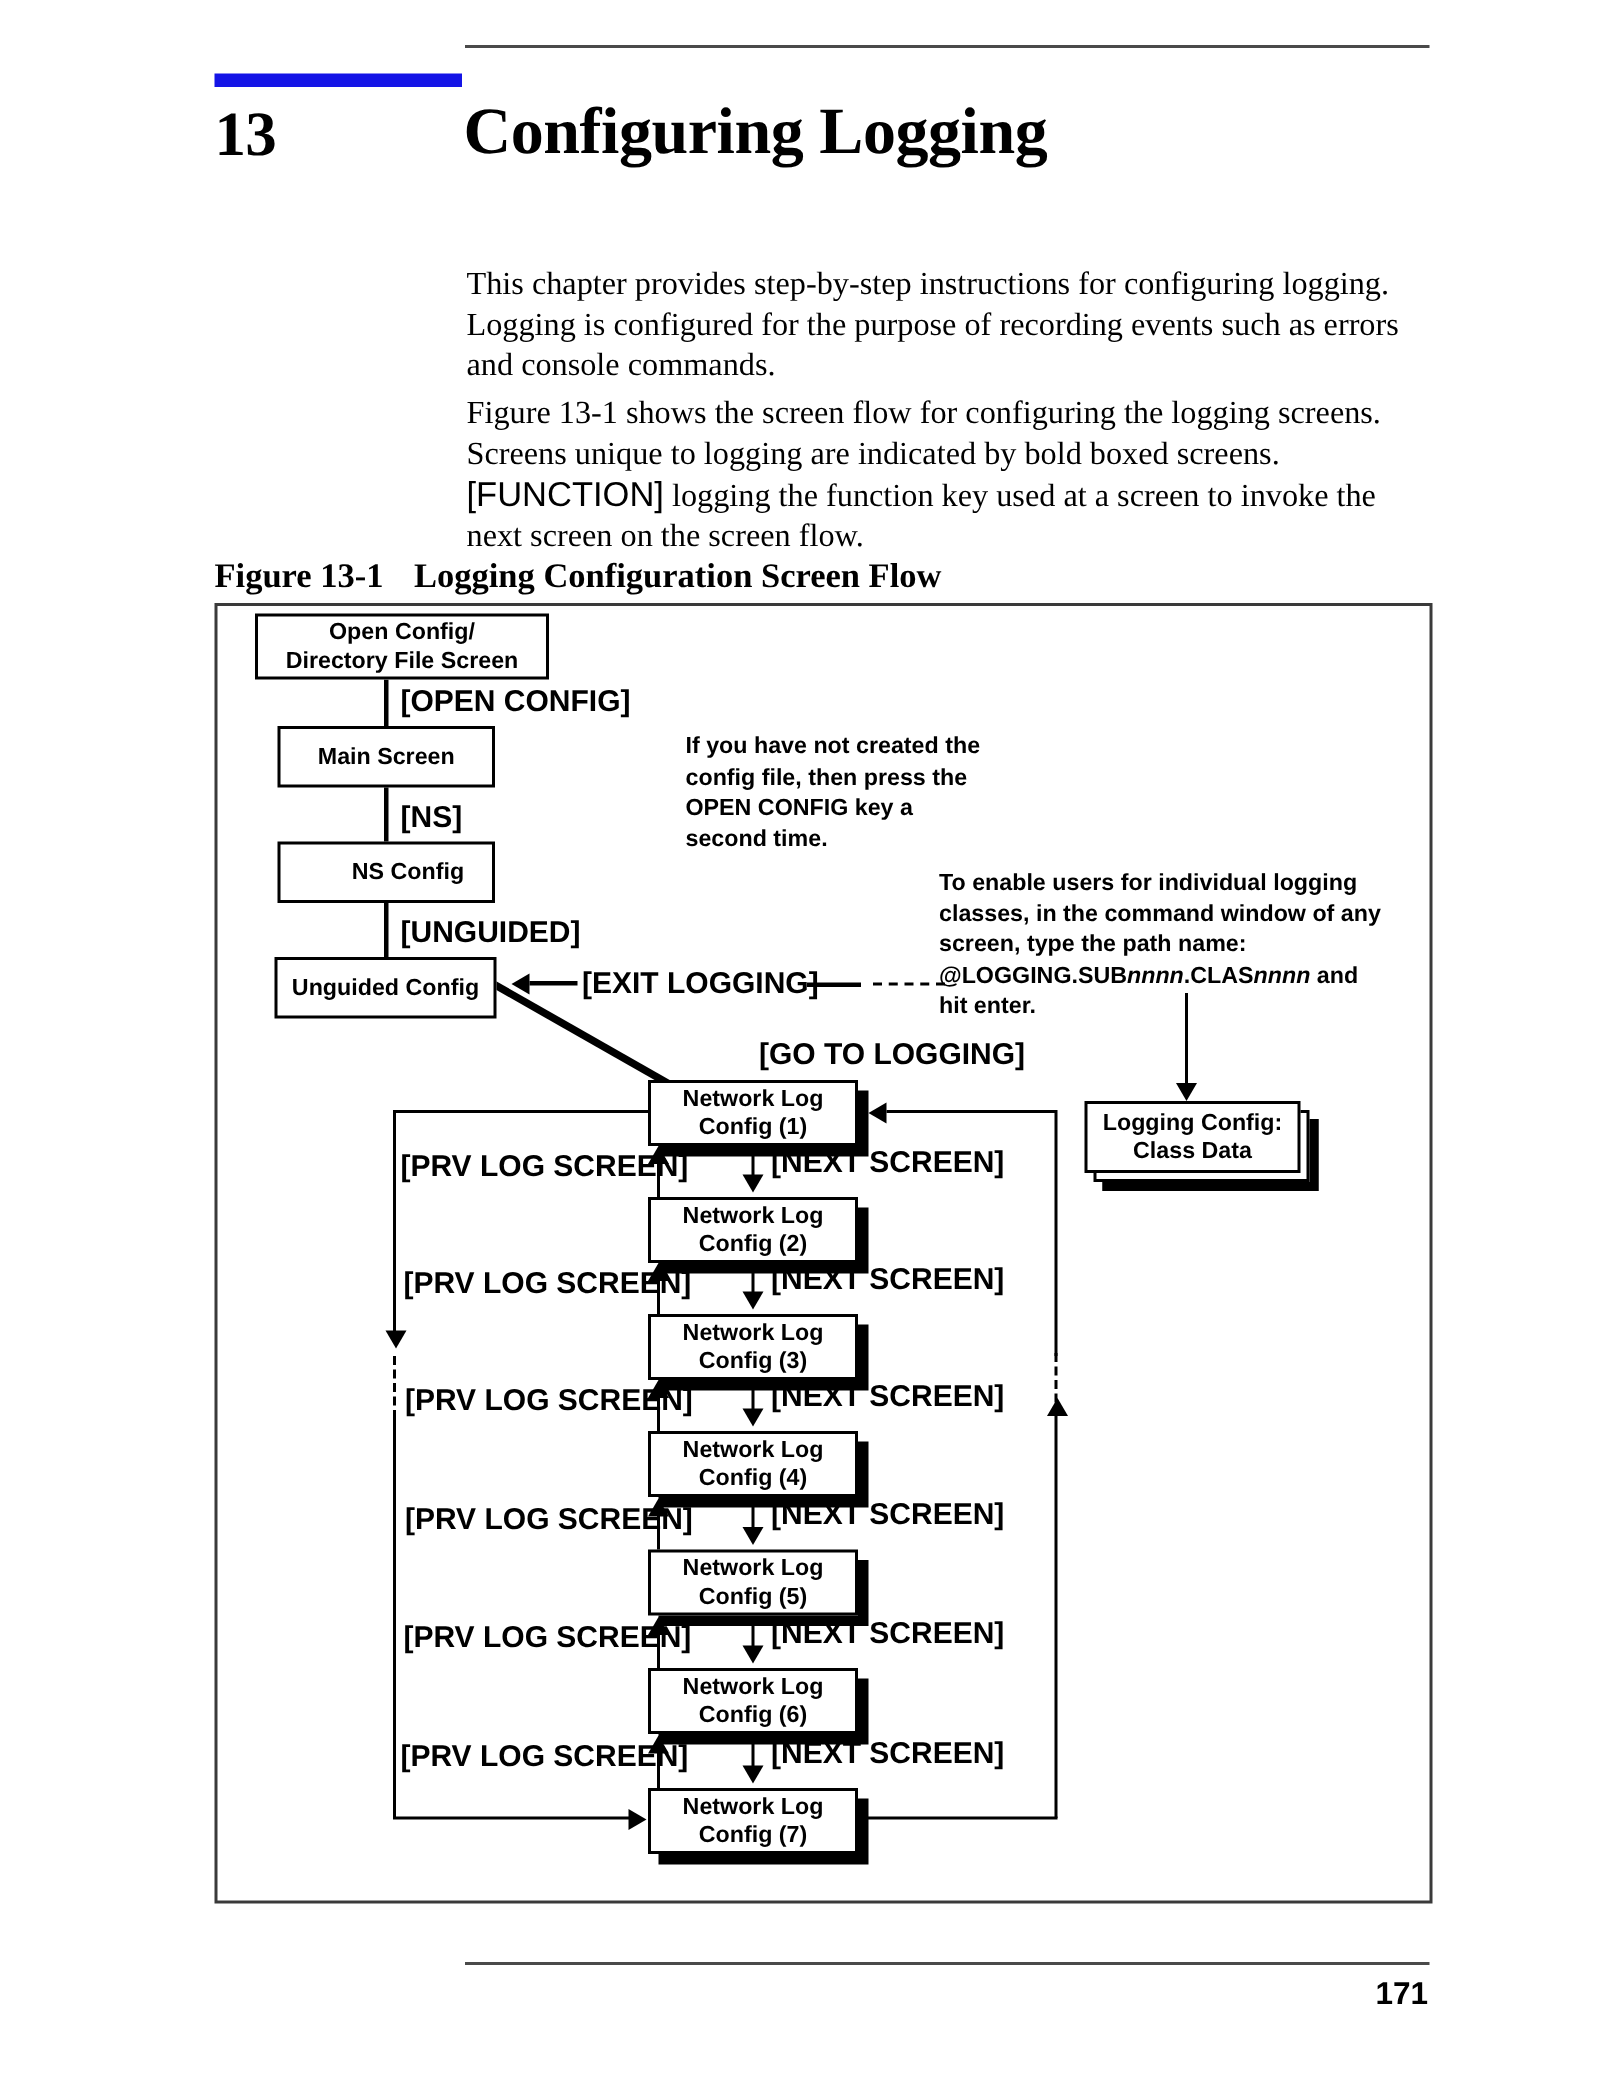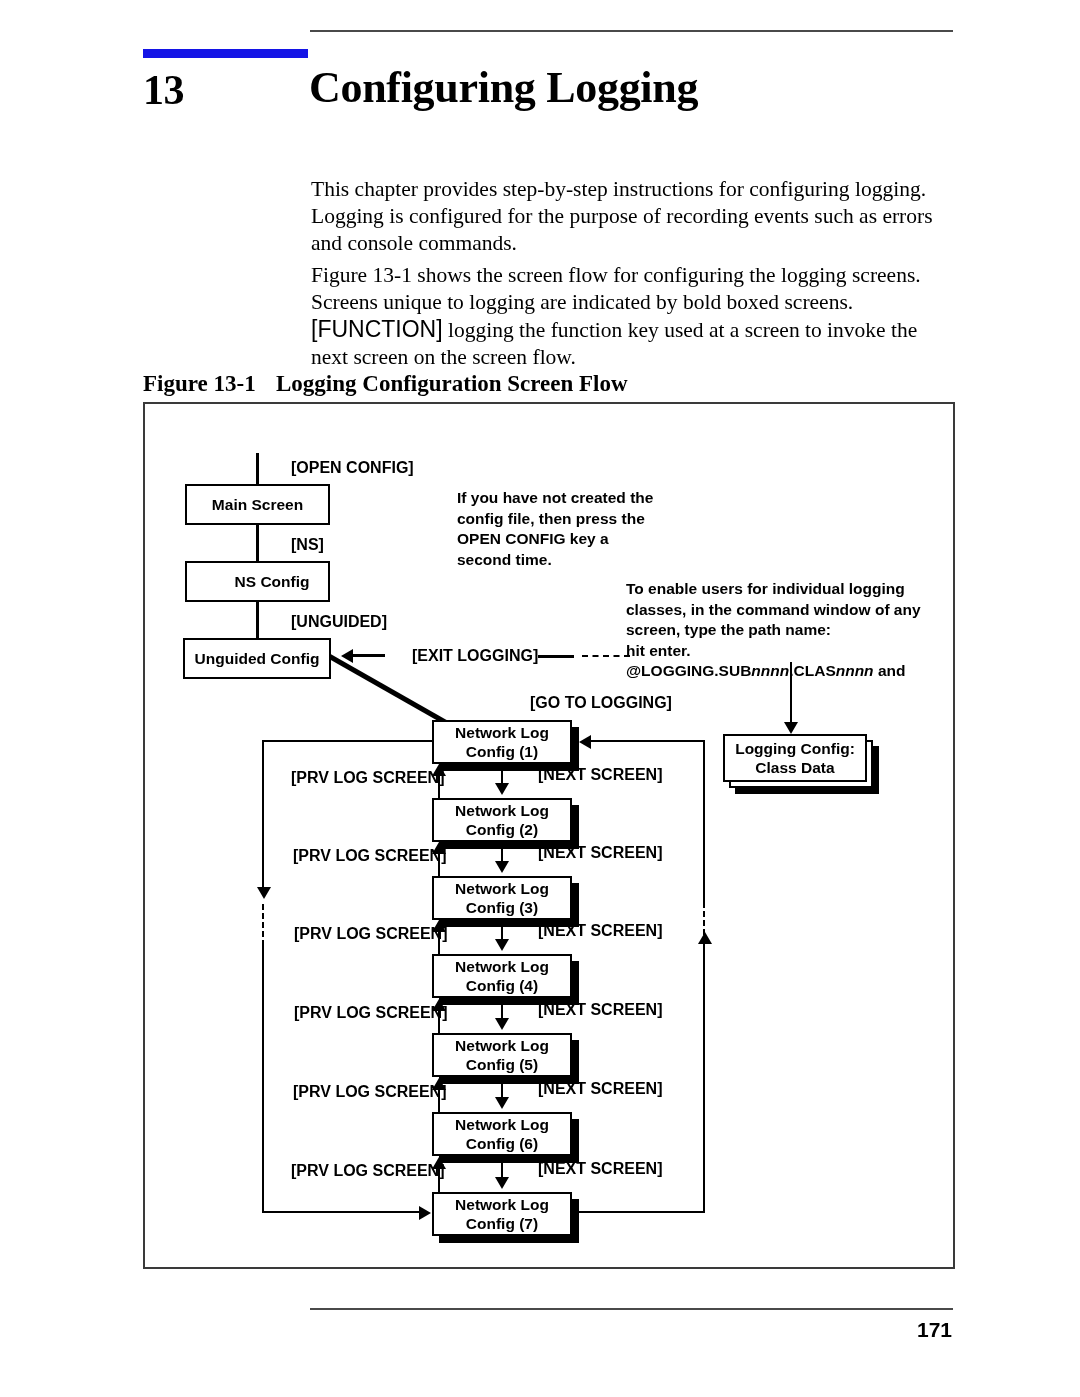--- a/index.html
+++ b/index.html
@@ -131,25 +131,24 @@
     display: flex;
     flex-direction: column;
     align-items: center;
     justify-content: center;
   }
 
   .dlabel {
     position: absolute;
     font-family: "Liberation Sans", sans-serif;
     font-weight: bold;
-    font-size: 16px;
+    font-size: 20px;
     line-height: 18px;
     white-space: nowrap;
     z-index: 7;
-    margin-left: 24px;
   }
   .note {
     position: absolute;
     font-family: "Liberation Sans", sans-serif;
     font-weight: bold;
     font-size: 15.5px;
     line-height: 20.5px;
     z-index: 7;
   }
   .note i { font-style: italic; }
@@ -223,20 +222,24 @@
 <div class="body-para" id="para-1">This chapter provides step-by-step instructions for configuring logging. Logging is configured for the purpose of recording events such as errors and console commands.</div>
 
 <div class="body-para" id="para-2"><span>Figure 13-1 shows the screen flow for configuring the logging screens. Screens unique to logging are indicated by bold boxed screens. </span><span class="fn-key">[FUNCTION]</span><span> logging the function key used at a screen to invoke the next screen on the screen flow.</span></div>
 
 <div id="figure-caption">
   <span class="fig-label">Figure 13-1</span><span>Logging Configuration Screen Flow</span>
 </div>
 
 <div id="figure-frame">
 
+  <div class="dbox" style="left:25px; top:5px; width:196px; height:44px;">
+    <span>Open Config/</span>
+    <span>Directory File Screen</span>
+  </div>
 
   <div class="vline" style="left:111px; top:49px; height:52px;"></div>
   <div class="dlabel" style="left:122px; top:55px;">[OPEN CONFIG]</div>
 
   <div class="dbox" style="left:40px; top:80px; width:145px; height:41px;">
     <span>Main Screen</span>
   </div>
 
   <div class="vline" style="left:111px; top:120px; height:39px;"></div>
   <div class="dlabel" style="left:122px; top:132px;">[NS]</div>
@@ -268,22 +271,22 @@
     <div>If you have not created the</div>
     <div>config file, then press the</div>
     <div>OPEN CONFIG key a</div>
     <div>second time.</div>
   </div>
 
   <div class="note" style="left:481px; top:175px; width:320px;">
     <div>To enable users for individual logging</div>
     <div>classes, in the command window of any</div>
     <div>screen, type the path name:</div>
+    <div><span>@LOGGING.SUB</span><i>nnnn</i><span>.CLAS</span><i>nnnn</i><span> and</span></div>
     <div>hit enter.</div>
-    <div><span>@LOGGING.SUB</span><i>nnnn</i><span>.CLAS</span><i>nnnn</i><span> and</span></div>
   </div>
 
   <div class="vthin" style="left:645px; top:258px; height:63px;"></div>
   <div class="arr-down" style="left:639px; top:318px;"></div>
 
   <div class="stackbox" style="left:578px; top:330px; width:165px; height:76px;">
     <div class="layer" style="left:12px; top:12px; width:144px; height:48px; background:#000; border-color:#000;"></div>
     <div class="layer" style="left:6px; top:6px; width:144px; height:48px;"></div>
     <div class="lab layer" style="left:0px; top:0px; width:144px; height:48px;">
       <span>Logging Config:</span>

